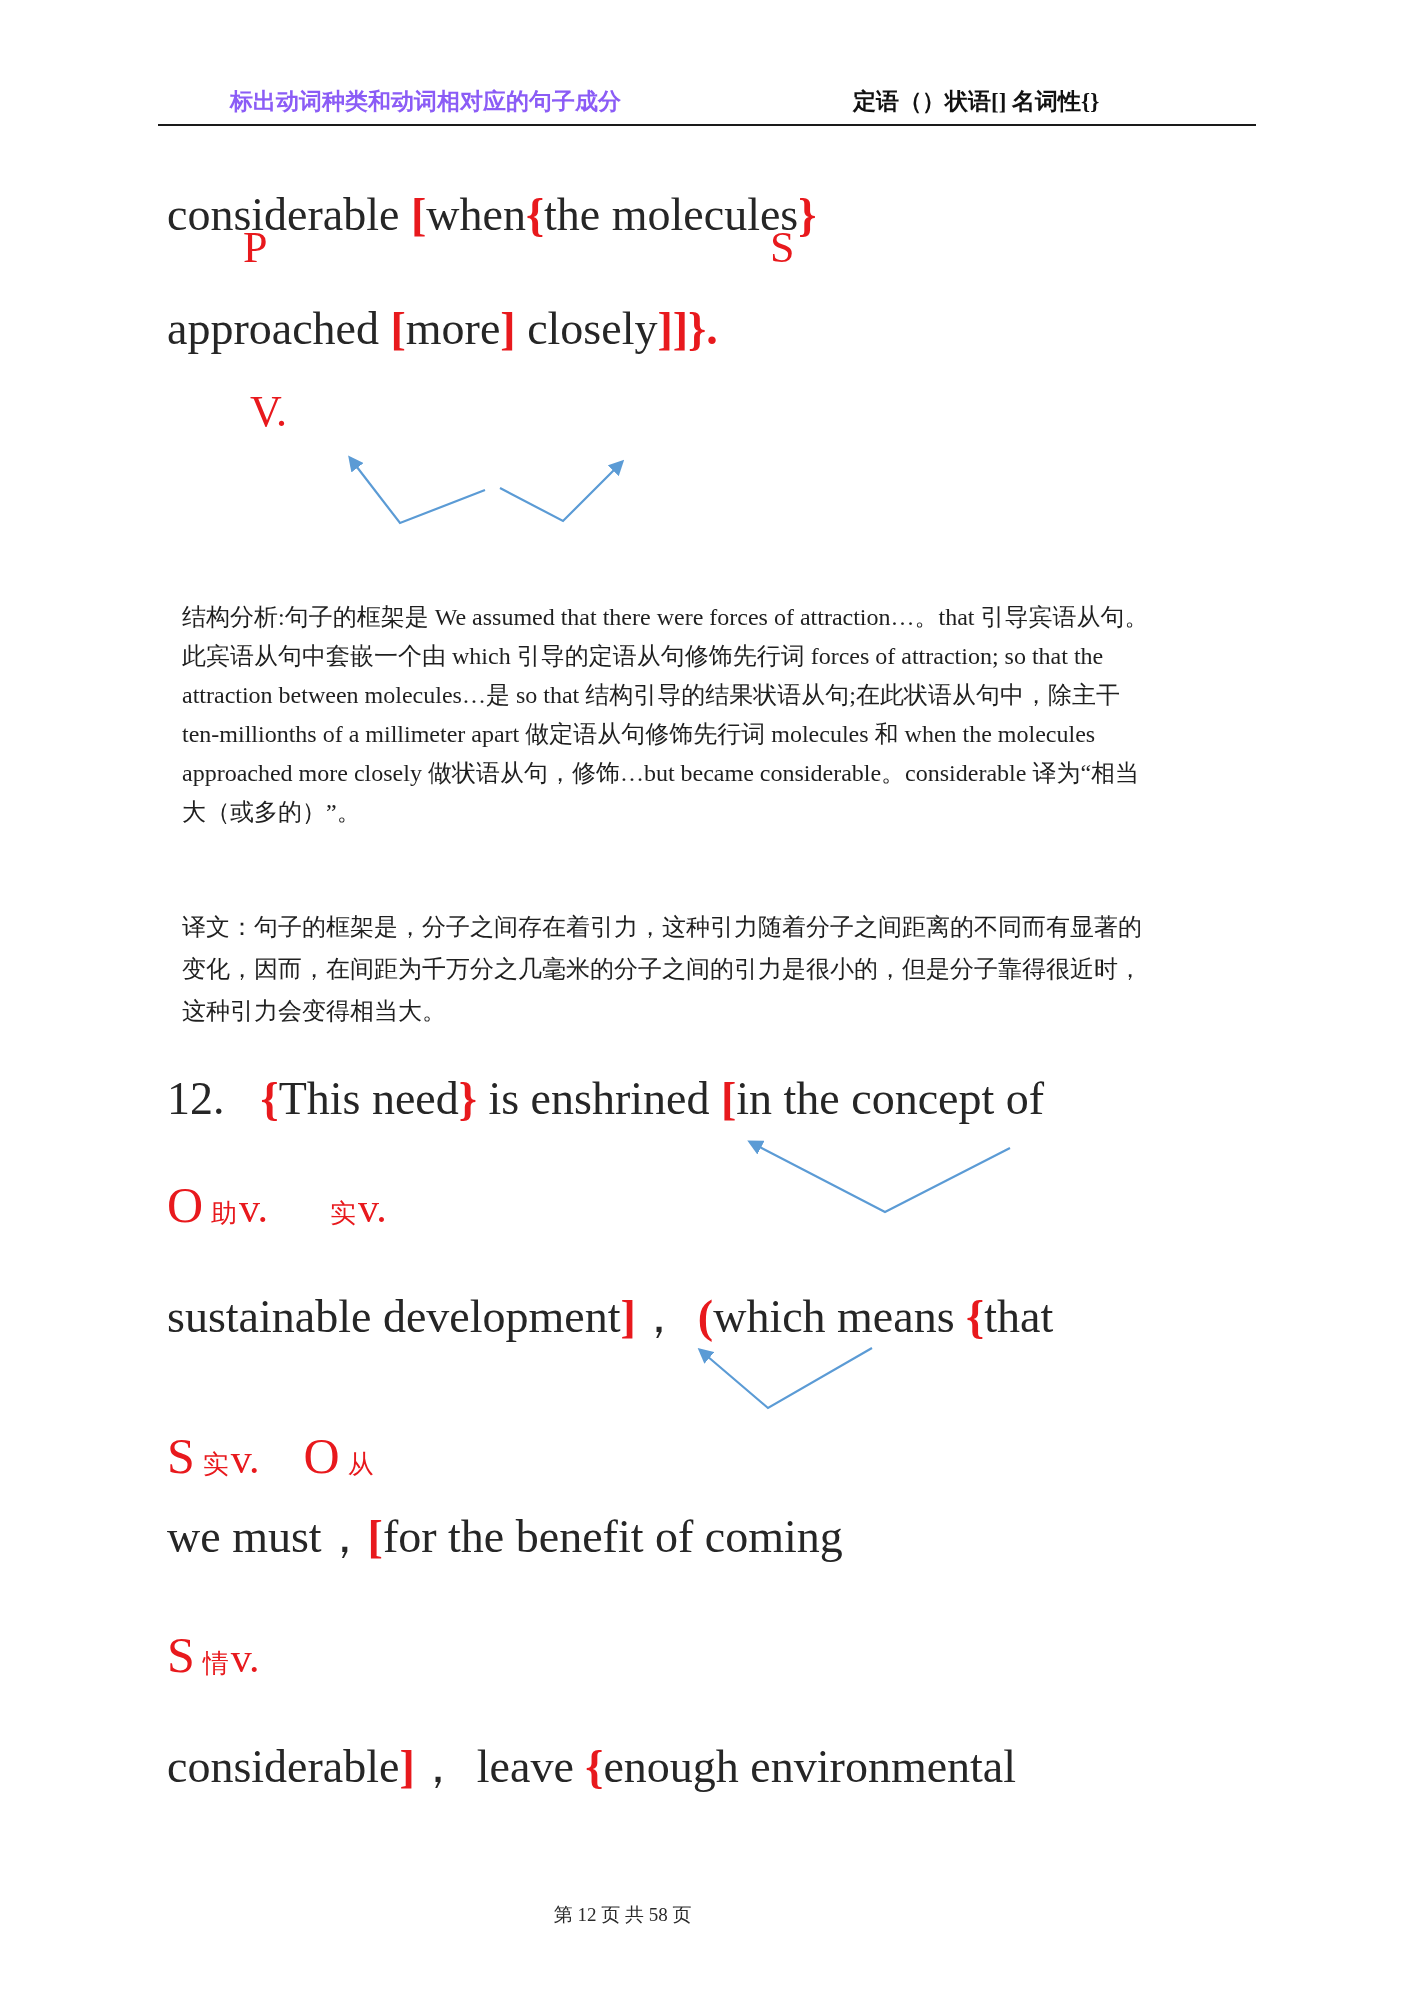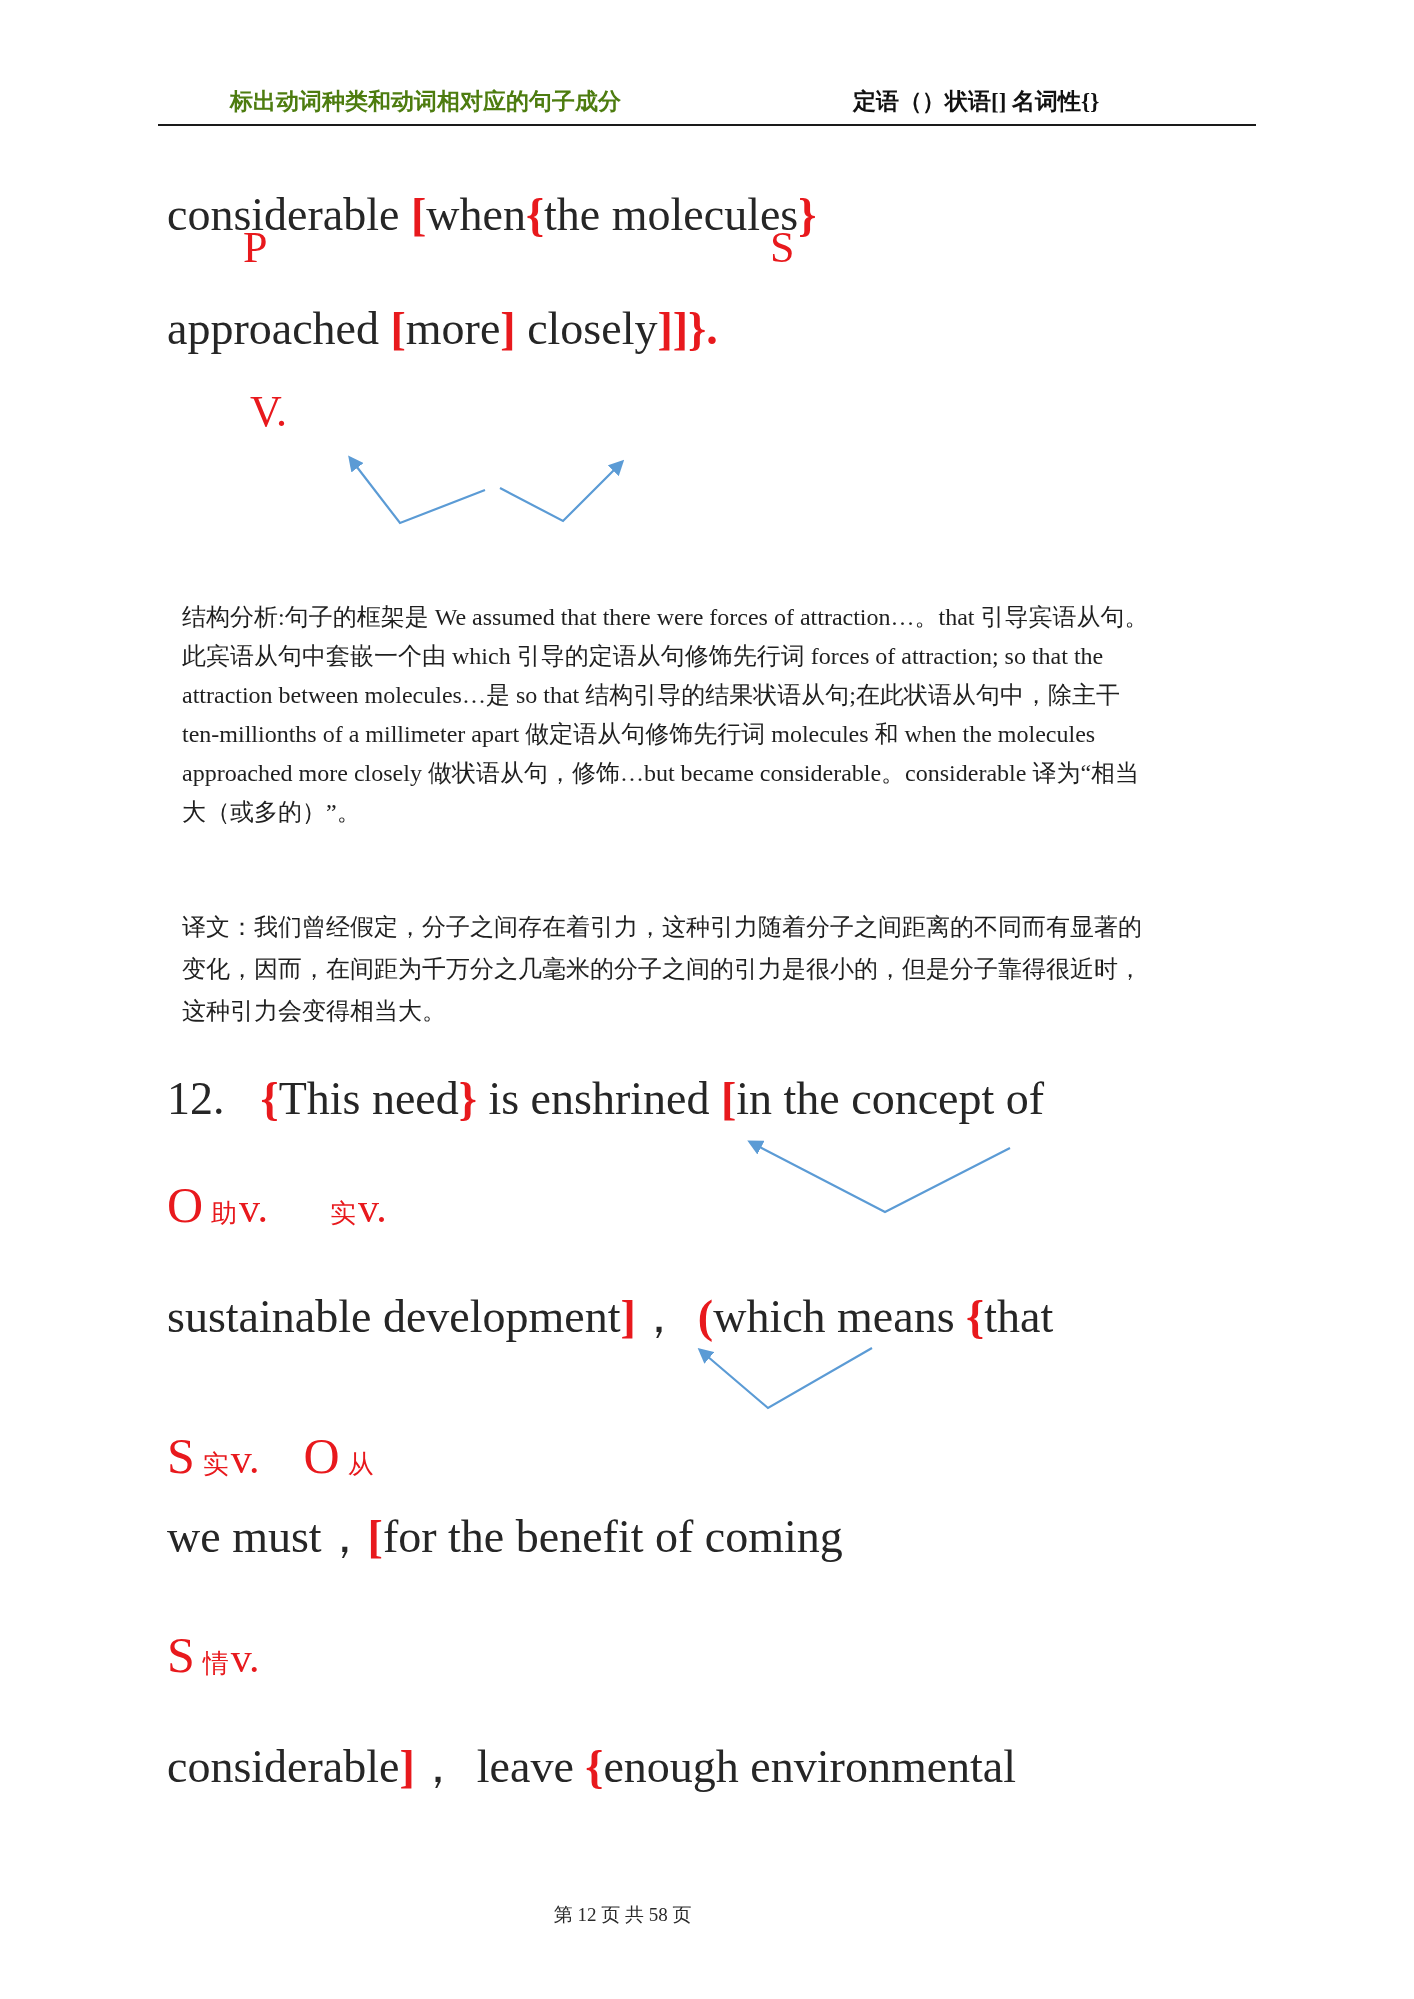--- a/index.html
+++ b/index.html
@@ -17,21 +17,21 @@
     overflow:hidden;
     font-family:"Liberation Serif","DejaVu Serif",serif;
   }
   
   .hdr{
     position:absolute;left:158px;top:84px;width:1098px;height:40px;
     border-bottom:2px solid #1a1a1a;
   }
   .hdr-left{
     position:absolute;left:72px;top:2px;
-    font-size:23px;font-weight:bold;color:#4d7c0f;white-space:nowrap;
+    font-size:23px;font-weight:bold;color:#8b5cf6;white-space:nowrap;
   }
   .hdr-right{
     position:absolute;left:695px;top:2px;
     font-size:23px;font-weight:bold;color:#111;white-space:nowrap;
   }
   
   .bigline{
     position:absolute;left:167px;
     font-size:46px;color:var(--ink);
     white-space:nowrap;line-height:1.25;
@@ -110,21 +110,21 @@
   <div class="para" style="top:598px">
     <div class="pline">结构分析:句子的框架是 We assumed that there were forces of attraction…。that 引导宾语从句。</div>
     <div class="pline">此宾语从句中套嵌一个由 which 引导的定语从句修饰先行词 forces of attraction; so that the</div>
     <div class="pline">attraction between molecules…是 so that 结构引导的结果状语从句;在此状语从句中，除主干</div>
     <div class="pline">ten-millionths of a millimeter apart 做定语从句修饰先行词 molecules 和 when the molecules</div>
     <div class="pline">approached more closely 做状语从句，修饰…but became considerable。considerable 译为“相当</div>
     <div class="pline">大（或多的）”。</div>
   </div>
 
   <div class="para para-tr" style="top:906px">
-    <div class="pline">译文：我们曾经假定，分子之间存在着引力，这种引力随着分子之间距离的不同而有显著的</div>
+    <div class="pline">译文：句子的框架是，分子之间存在着引力，这种引力随着分子之间距离的不同而有显著的</div>
     <div class="pline">变化，因而，在间距为千万分之几毫米的分子之间的引力是很小的，但是分子靠得很近时，</div>
     <div class="pline">这种引力会变得相当大。</div>
   </div>
 
   <div class="bigline" style="top:1070px">
     <span class="num">12.</span><span class="br">{</span><span>This need</span><span class="br">}</span><span> is enshrined </span><span class="br">[</span><span>in the concept of</span>
   </div>
 
   <div class="lblline" style="top:1178px">
     <span class="lbl-big">O</span><span class="lbl-sm">助</span><span class="lbl-mid lbl-after-sm">v.</span><span class="lbl-sm gap-lg">实</span><span class="lbl-mid lbl-after-sm">v.</span>

